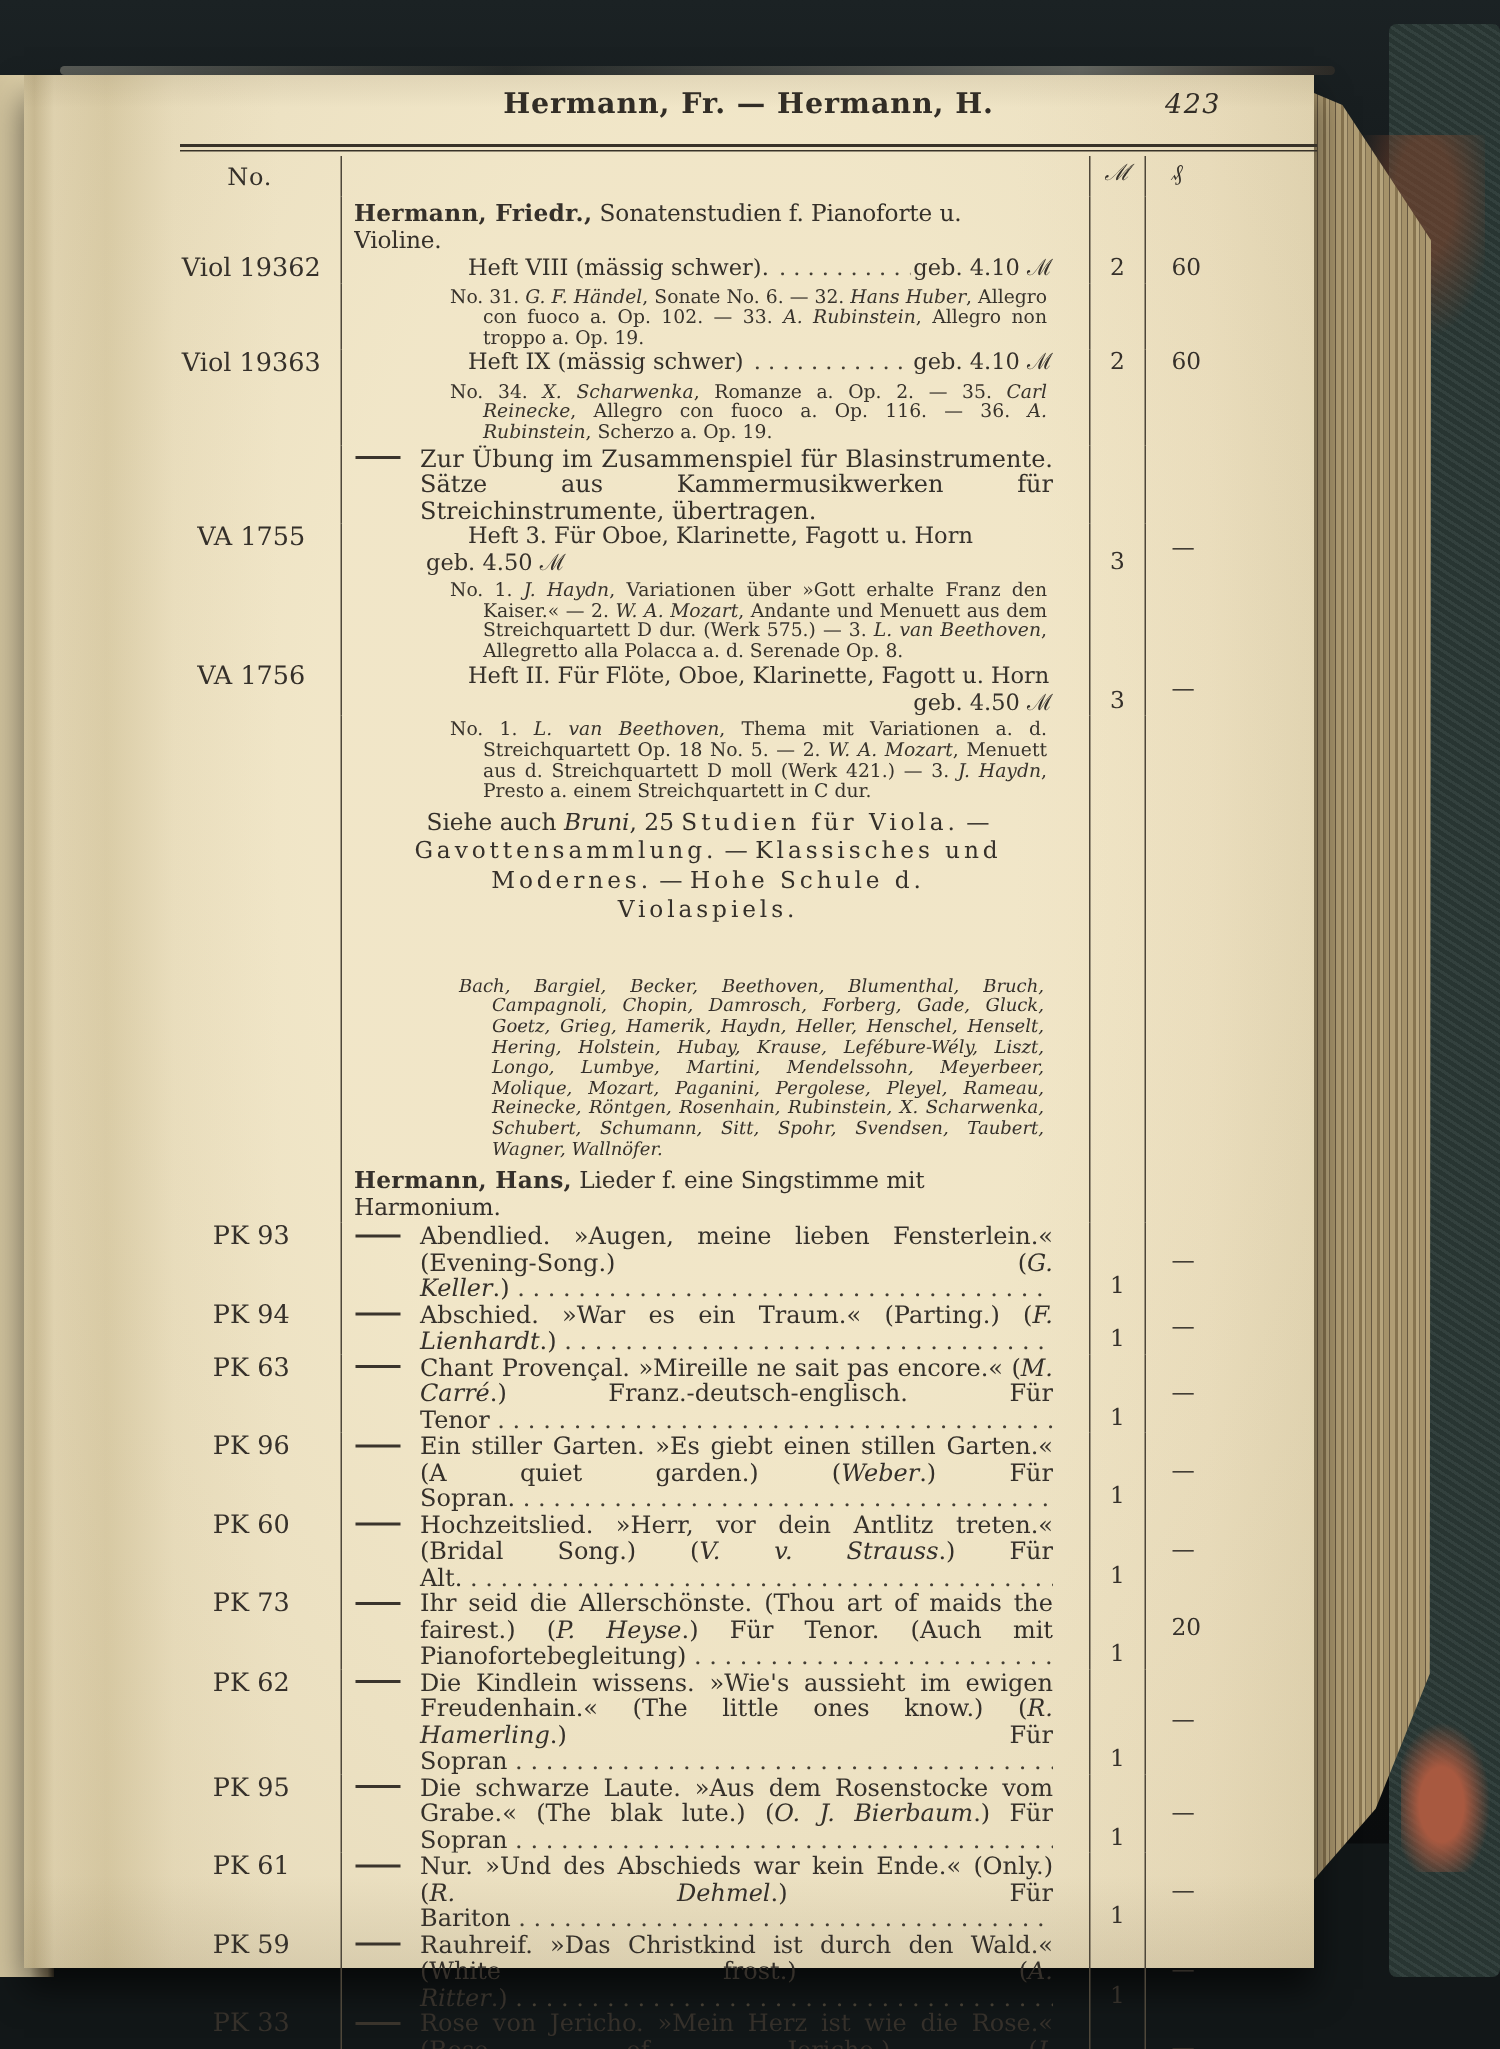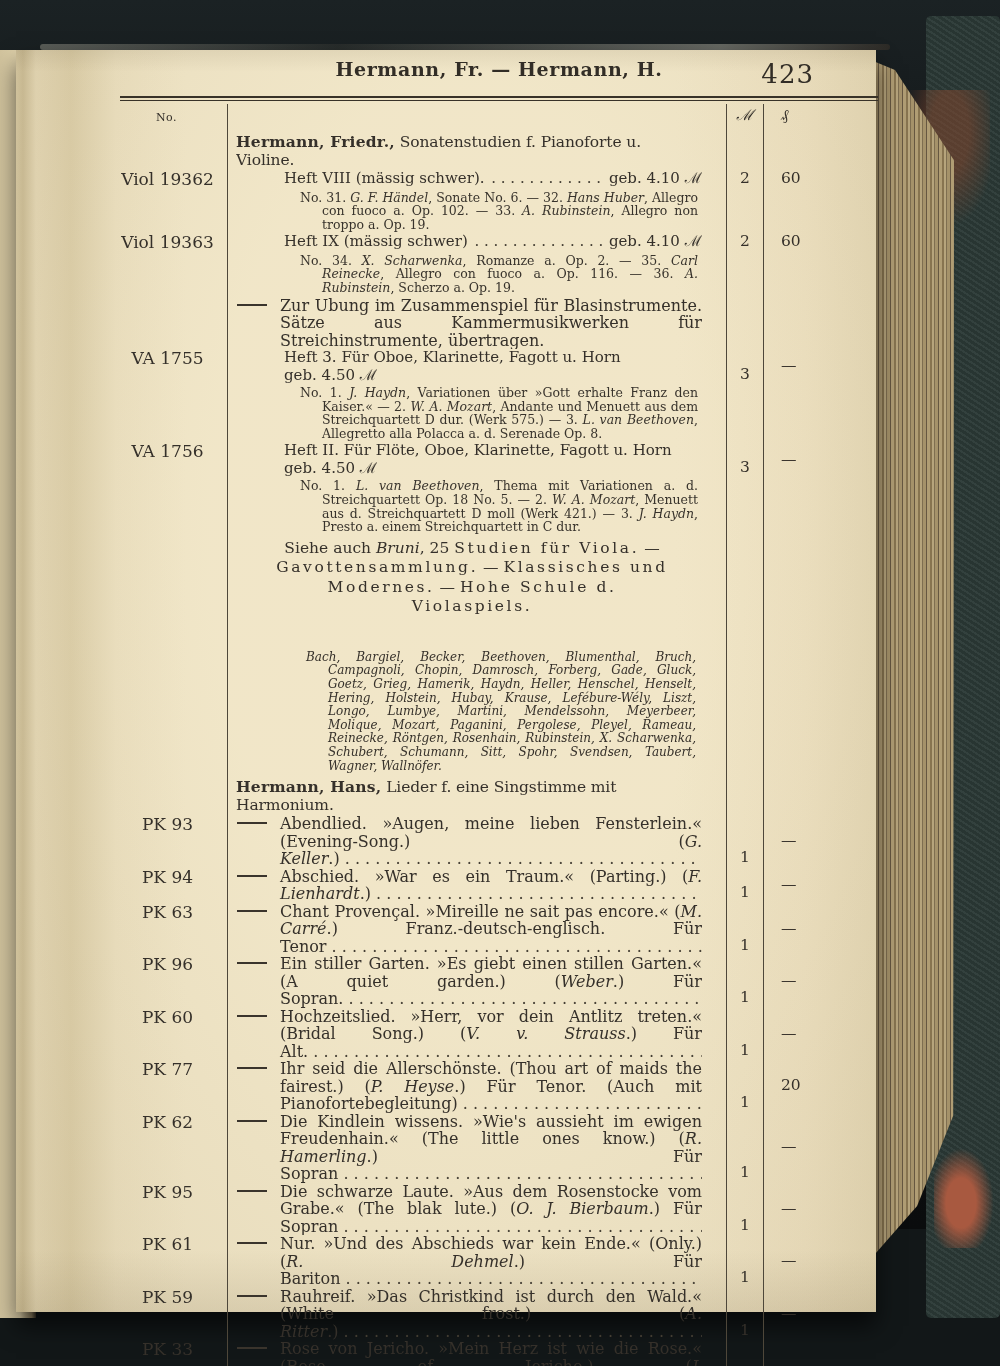--- a/index.html
+++ b/index.html
@@ -35,50 +35,50 @@
       linear-gradient(180deg, rgba(90,75,45,.10) 0, rgba(0,0,0,0) 22px, rgba(0,0,0,0) 1200px, rgba(90,75,45,.12) 100%),
       linear-gradient(90deg,#d5c7a1 0,#ccbd96 7px,#e4d7b4 20px,#dccea8 55px,#ebdfbe 100px,#f0e5c6 170px,#f0e5c6 660px,#ecdfbe 790px,#e4d7b4 860px);
     box-shadow: 0 14px 22px rgba(0,0,0,.6); }
   .page::after { content:""; position:absolute; inset:0; pointer-events:none;
     background: radial-gradient(ellipse at 52% 38%, rgba(255,252,235,.05) 0 40%, rgba(115,95,55,.07) 90%); }
 
   
   .content { position:absolute; left:120px; top:58px; width:758px; }
   .running-head { position:relative; height:32px; text-align:center;
     font-size:19px; font-weight:bold; letter-spacing:.6px; color:#322d26; }
-  .pageno { position:absolute; right:64px; top:1px; font-weight:normal; font-size:26px; letter-spacing:1px; }
+  .pageno { position:absolute; right:64px; top:1px; font-weight:normal; font-size:18px; letter-spacing:1px;font-style:italic; }
   .rule { position:relative; height:8px; margin-top:6px; border-top:2.5px solid #383228; }
   .rule::after { content:""; position:absolute; left:0; right:0; top:1.5px; border-top:1px solid #383228; }
 
   .row { display:grid; grid-template-columns:108px 499px 37px 114px; }
   .c-no   { border-right:1.5px solid #4e473a; text-align:center; padding:1px 12px 0 0;
             font-size:17px; line-height:17.5px; }
   .c-text { border-right:1.5px solid #4e473a; padding:0 24px 0 8px;
             font-size:16px; line-height:17.5px; }
   .c-m    { border-right:1.5px solid #4e473a; display:flex; align-items:flex-end;
             justify-content:center; font-size:15.5px; line-height:17.5px; padding-bottom:1px; }
   .c-pf   { display:flex; align-items:center; padding:0 0 1px 17px; font-size:15.5px; line-height:17.5px; }
 
   .hdr { height:27px; }
-  .hdr .c-no { text-align:center; padding:5px 14px 0 0; font-size:11px; letter-spacing:.5px; }
+  .hdr .c-no { text-align:center; padding:5px 14px 0 0; font-size:16px; letter-spacing:.5px; }
   .hdr .c-m, .hdr .c-pf { align-items:flex-start; padding-top:3px; font-size:15px; font-style:italic; }
 
   .etext { overflow:hidden; text-align:justify; }
   .t-head { font-size:15.5px; line-height:17.5px; padding:2px 0 1px 0; letter-spacing:-.1px; text-align:left; }
   .t-head b { letter-spacing:.2px; }
   .t-dash { padding-left:44px; text-indent:-43px; }
   .dash { display:inline-block; width:30px; height:2px; background:#3a342c;
           vertical-align:middle; margin:0 13px 3px 0; }
   .t-small { font-size:12.5px; line-height:13.6px; padding:2px 4px 2px 86px; text-indent:-22px; color:#38332c; }
   .t-comp  { font-size:12px; line-height:13.6px; font-style:italic; padding:3px 6px 3px 92px; text-indent:-22px;margin-top:28px; }
   .t-siehe { font-size:15.5px; line-height:19.5px; text-align:center; padding:3px 24px 3px 30px; text-indent:0; }
   .t-siehe .sp { letter-spacing:2.6px;margin-top:21px; }
 
   .h-wrap { display:flex; flex-wrap:wrap; margin-left:48px; font-size:15px; line-height:17.5px; }
-  .h-text { text-align:center; }
+  .h-text { text-align:center;margin-left:28px; }
   .h-lead { flex:1 1 8px; min-width:8px; overflow:hidden; white-space:nowrap; margin:0 2px; color:#443e33; }
   .h-geb  { white-space:nowrap; }
   .h-lead.dots::after, .etext.dots::after {
     content:"\00a0. . . . . . . . . . . . . . . . . . . . . . . . . . . . . . . . . . . . . . . . . . . . . . . . . . . . . . . . . . . .";
     white-space:nowrap; color:#443e33; }
 </style>
 </head>
 <body>
 
 <div class="stage">
@@ -336,21 +336,21 @@
             <div class="etext t-dash dots"><span class="dash"></span>Hochzeitslied. »Herr, vor dein Antlitz treten.« (Bridal Song.) (<i>V. v. Strauss</i>.) Für Alt.</div>
           </div>
           <div class="c-m">
             <span>1</span>
           </div>
           <div class="c-pf">
             <span>—</span>
           </div>
         </div>
         <div class="row">
-          <div class="c-no"><span>PK 77</span></div>
+          <div class="c-no"><span>PK 73</span></div>
           <div class="c-text">
             <div class="etext t-dash dots"><span class="dash"></span>Ihr seid die Allerschönste. (Thou art of maids the fairest.) (<i>P. Heyse</i>.) Für Tenor. (Auch mit Pianofortebegleitung)</div>
           </div>
           <div class="c-m">
             <span>1</span>
           </div>
           <div class="c-pf">
             <span>20</span>
           </div>
         </div>

